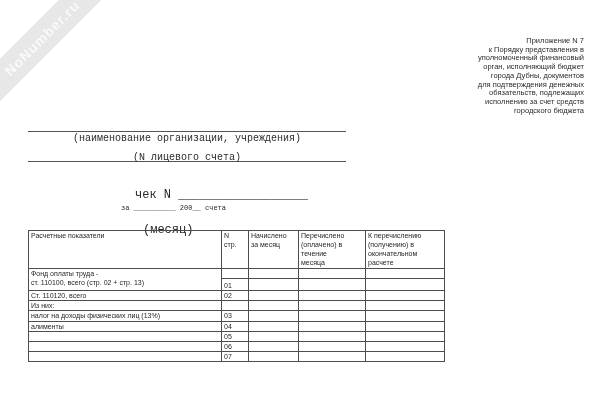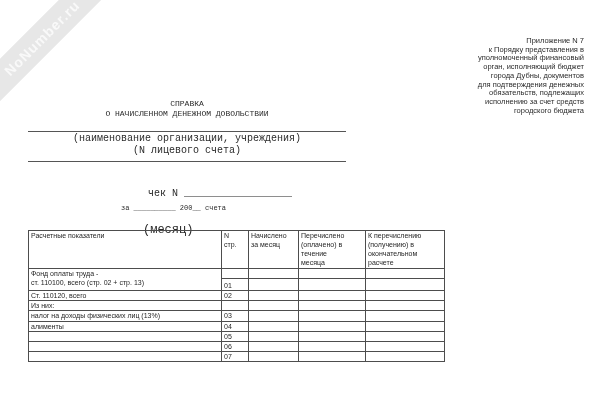--- a/index.html
+++ b/index.html
@@ -38,21 +38,21 @@
     text-align: center; font-size: 8px; line-height: 10px;
   }
   .rule {
     position: absolute; left: 28px; width: 318px;
     border-top: 1px solid #555555; height: 0;
   }
   .rule-caption {
     position: absolute; left: 28px; width: 318px;
     text-align: center; font-size: 10px; line-height: 8px;
   }
-  .check-line { position: absolute; left: 135px; top: 188px; font-size: 10px; margin-left: 13px; }
+  .check-line { position: absolute; left: 135px; top: 188px; font-size: 12px; }
   .period-line { position: absolute; left: 121px; top: 204px; font-size: 7px; }
   .month-caption { position: absolute; left: 143px; top: 223px; font-size: 12px; }
 
   
   .tbl-wrap { position: absolute; left: 28px; top: 230px; }
   table {
     border-collapse: collapse; table-layout: fixed; width: 416px;
     font-size: 7px; line-height: 9px; color: #1f1f1f;
   }
   td {
@@ -80,30 +80,26 @@
   <div class="appendix">Приложение N 7
 к Порядку представления в
 уполномоченный финансовый
 орган, исполняющий бюджет
 города Дубны, документов
 для подтверждения денежных
 обязательств, подлежащих
 исполнению за счет средств
 городского бюджета</div>
 
-  <div class="title-block mono">
-    <div>СПРАВКА</div>
-    <div>О НАЧИСЛЕННОМ ДЕНЕЖНОМ ДОВОЛЬСТВИИ</div>
-  </div>
 
   <div class="rule" style="top:131px"></div>
   <div class="rule-caption mono" style="top:135px">(наименование организации, учреждения)</div>
 
   <div class="rule" style="top:161px"></div>
-  <div class="rule-caption mono" style="top:147px">(N лицевого счета)</div>
+  <div class="rule-caption mono" style="top:154px">(N лицевого счета)</div>
 
   <div class="check-line mono">чек N __________________</div>
   <div class="period-line mono">за __________ 200__ счета</div>
   <div class="month-caption mono">(месяц)</div>
 
   <div class="tbl-wrap">
     <table>
       <colgroup>
         <col style="width:193px">
           <col style="width:27px">

